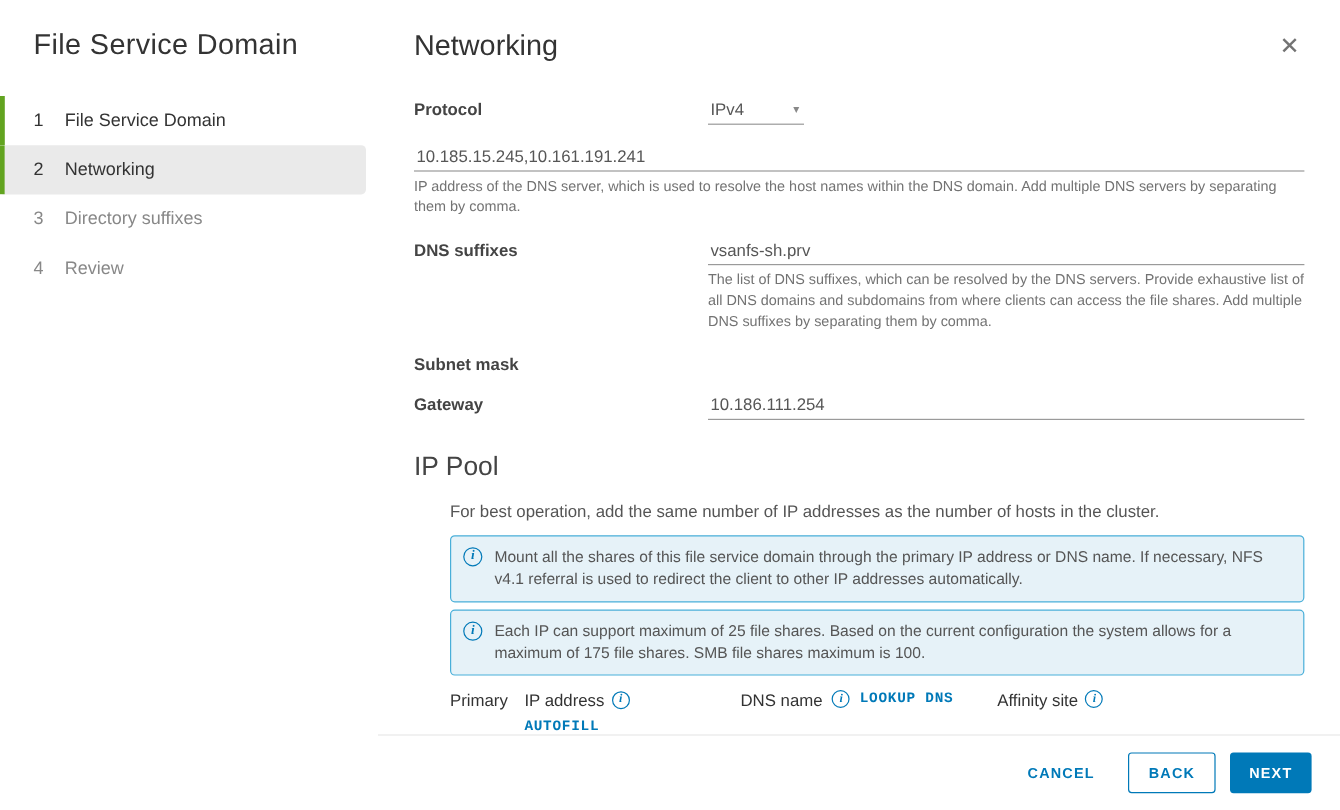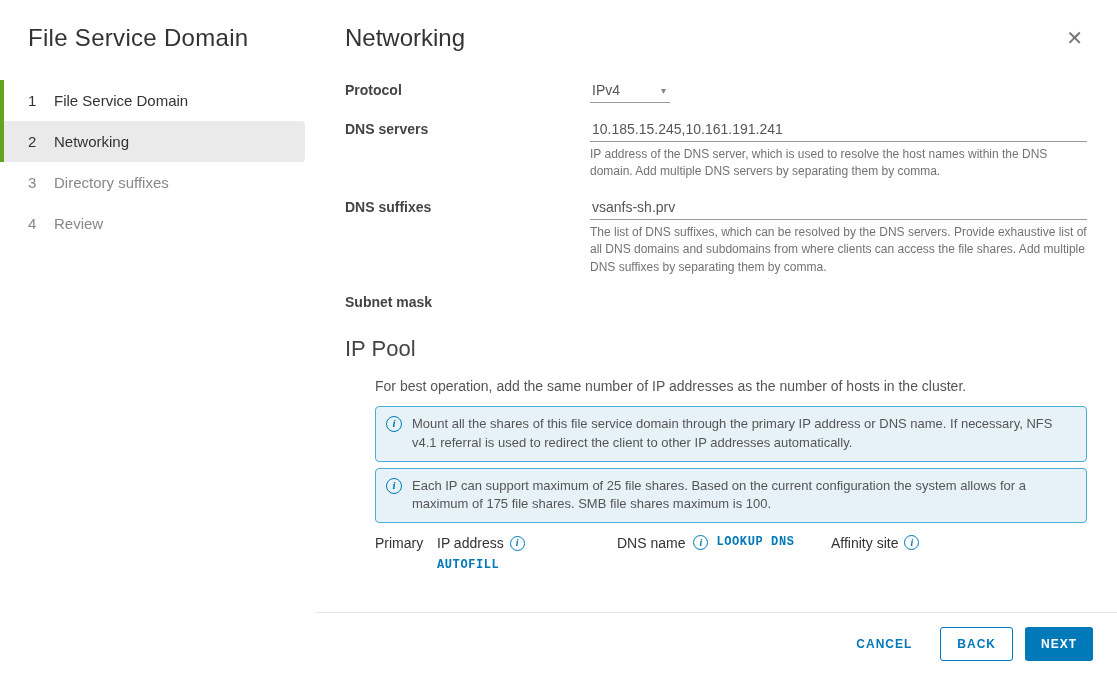--- a/index.html
+++ b/index.html
@@ -252,39 +252,44 @@
         <div class="form-label">Protocol</div>
         <div class="form-control-wrap">
           <div class="sel-wrap" style="width:80px;">
             <span class="sel-text">IPv4</span>
             <span class="chev">▾</span>
           </div>
         </div>
       </div>
 
       <div class="form-row">
-        <div class="form-label">DNS servers</div>
         <div class="form-control-wrap">
           <input class="text-field" value="10.185.15.245,10.161.191.241" style="">
           <div class="help-text">IP address of the DNS server, which is used to resolve the host names within the DNS domain. Add multiple DNS servers by separating them by comma.</div>
         </div>
       </div>
 
       <div class="form-row">
         <div class="form-label">DNS suffixes</div>
         <div class="form-control-wrap">
           <input class="text-field" value="vsanfs-sh.prv" style="">
           <div class="help-text">The list of DNS suffixes, which can be resolved by the DNS servers. Provide exhaustive list of all DNS domains and subdomains from where clients can access the file shares. Add multiple DNS suffixes by separating them by comma.</div>
         </div>
       </div>
 
       <div class="form-row">
         <div class="form-label">Subnet mask</div>
       </div>
 
+      <div class="form-row">
+        <div class="form-label">Gateway</div>
+        <div class="form-control-wrap">
+          <input class="text-field" value="10.186.111.254" style="">
+        </div>
+      </div>
 
       <h3 class="section-title">IP Pool</h3>
       <p class="section-desc">For best operation, add the same number of IP addresses as the number of hosts in the cluster.</p>
 
       <div class="info-box">
         <span class="info-icon">i</span>
         <span>Mount all the shares of this file service domain through the primary IP address or DNS name. If necessary, NFS v4.1 referral is used to redirect the client to other IP addresses automatically.</span>
       </div>
       <div class="info-box">
         <span class="info-icon">i</span>

